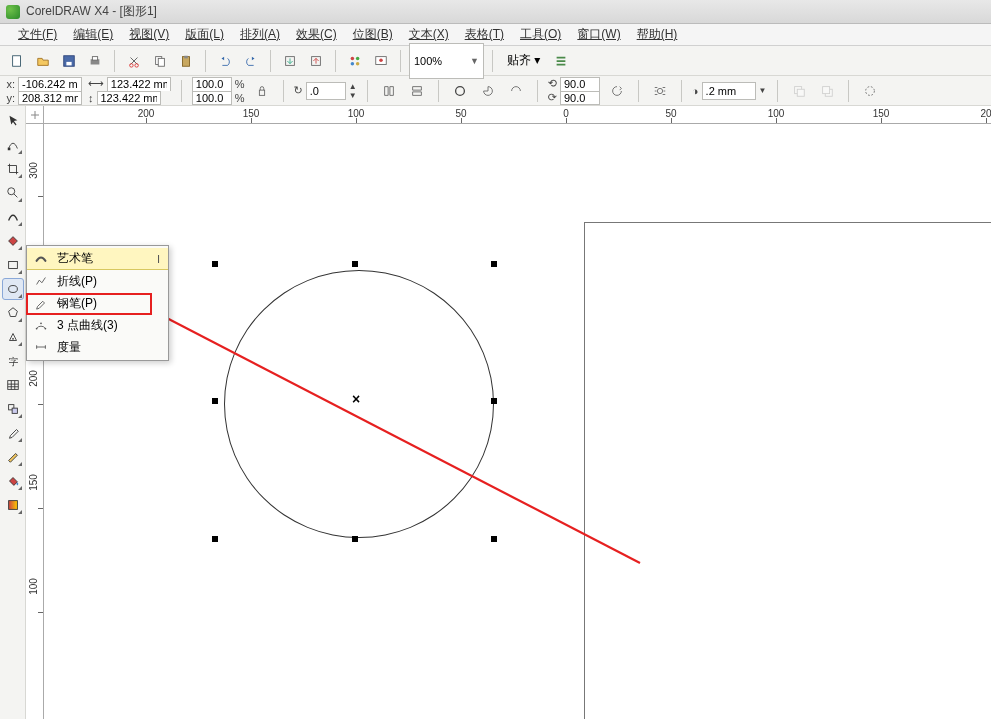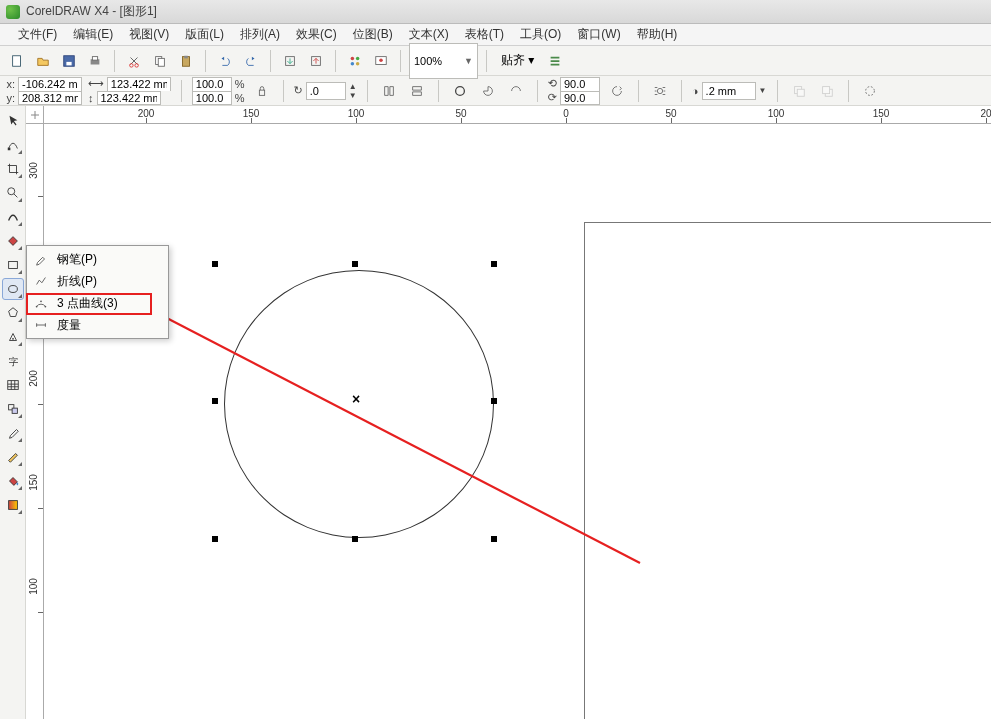--- a/index.html
+++ b/index.html
@@ -3,26 +3,26 @@
 <meta charset="utf-8">
 <style>
 * { margin: 0; padding: 0; box-sizing: border-box; font-family: "Microsoft YaHei", SimSun, Arial, sans-serif; }
 body { width: 991px; height: 719px; background: #fff; overflow: hidden; font-size: 12px; }
 
 .titlebar { height: 24px; background: linear-gradient(#e8e8e8,#d8d8d8); display: flex; align-items: center; padding: 0 6px; gap: 6px; border-bottom: 1px solid #bbb; color: #444; }
 .titlebar .logo { width: 14px; height: 14px; background: radial-gradient(circle at 30% 30%, #6fc24a, #2a8a2a); border-radius: 3px; }
 .titlebar span { font-size: 12px; }
 
 .menubar { height: 22px; background: #f5f5f5; display: flex; align-items: center; padding: 0 8px 0 18px; gap: 16px; border-bottom: 1px solid #d0d0d0; color: #333; }
-.menubar span { cursor: default; }
+.menubar span { cursor: default; text-decoration: underline; }
 
 .stdtoolbar { height: 30px; background: #f4f4f2; border-bottom: 1px solid #d8d8d4; display: flex; align-items: center; padding: 0 6px; gap: 4px; }
 .sep { width: 1px; height: 22px; background: #c8c8c4; margin: 0 4px; }
 .tbtn { width: 22px; height: 22px; display: flex; align-items: center; justify-content: center; border: 1px solid transparent; border-radius: 3px; cursor: default; }
-.zoom { display: flex; align-items: center; height: 36px; border: 1px solid #bcbcb8; background: #fff; padding: 0 4px; gap: 4px; }
+.zoom { display: flex; align-items: center; height: 36px; border: 1px solid #bcbcb8; background: #fff; padding: 0 4px; gap: 10px; }
 .zoom input { width: 46px; border: none; outline: none; font-size: 11px; text-align: left; }
 .zoom .dd { font-size: 9px; color: #666; }
 
 .proptoolbar { height: 30px; background: #f4f4f2; border-bottom: 1px solid #d8d8d4; display: flex; align-items: center; padding: 0 6px; gap: 6px; font-size: 11px; color: #444; }
 .propbox { display: flex; align-items: center; gap: 3px; }
 .propbox .lbl { width: 13px; text-align: right; }
 .propbox input { width: 64px; height: 18px; border: 1px solid #bcbcb8; font-size: 11px; padding: 0 3px; }
 .sm { width: 40px !important; }
 
 .workarea { position: relative; height: 613px; display: flex; }
@@ -471,36 +471,45 @@
         <div class="handle" style="left: 168px; top: 274px;"></div>
         <div class="handle" style="left: 447px; top: 274px;"></div>
         <div class="handle" style="left: 168px; top: 412px;"></div>
         <div class="handle" style="left: 308px; top: 412px;"></div>
         <div class="handle" style="left: 447px; top: 412px;"></div>
       </div>
     <div class="center-x">×</div>
   </div>
 
   <div class="flyout" id="flyout">
+      <div class="frow hl">
+        <span class="fic">
+          <svg class="ic" viewBox="0 0 16 16">
+            <path d="M3 10c3-5 7-5 10 0" fill="none" stroke="#555" stroke-width="2.5" stroke-linecap="round"></path>
+          </svg>
+        </span>
+        <span class="flbl">艺术笔</span>
+        <span class="fsc">I</span>
+      </div>
+      <div class="frow">
+        <span class="fic">
+          <svg class="ic" viewBox="0 0 16 16">
+            <path d="M3 12l3-5 3 3 4-6" fill="none" stroke="#555"></path>
+          </svg>
+        </span>
+        <span class="flbl">折线(P)</span>
+        <span class="fsc"></span>
+      </div>
       <div class="frow">
         <span class="fic">
           <svg class="ic" viewBox="0 0 16 16">
             <path d="M4 12l6-6 2 2-6 6-3 1z" fill="none" stroke="#555"></path>
           </svg>
         </span>
         <span class="flbl">钢笔(P)</span>
-        <span class="fsc"></span>
-      </div>
-      <div class="frow">
-        <span class="fic">
-          <svg class="ic" viewBox="0 0 16 16">
-            <path d="M3 12l3-5 3 3 4-6" fill="none" stroke="#555"></path>
-          </svg>
-        </span>
-        <span class="flbl">折线(P)</span>
         <span class="fsc"></span>
       </div>
       <div class="frow">
         <span class="fic">
           <svg class="ic" viewBox="0 0 16 16">
             <path d="M3 12a6 6 0 0 1 10 0" fill="none" stroke="#555"></path>
             <circle cx="3" cy="12" r="1" fill="#555"></circle>
             <circle cx="8" cy="6" r="1" fill="#555"></circle>
             <circle cx="13" cy="12" r="1" fill="#555"></circle>
           </svg>

